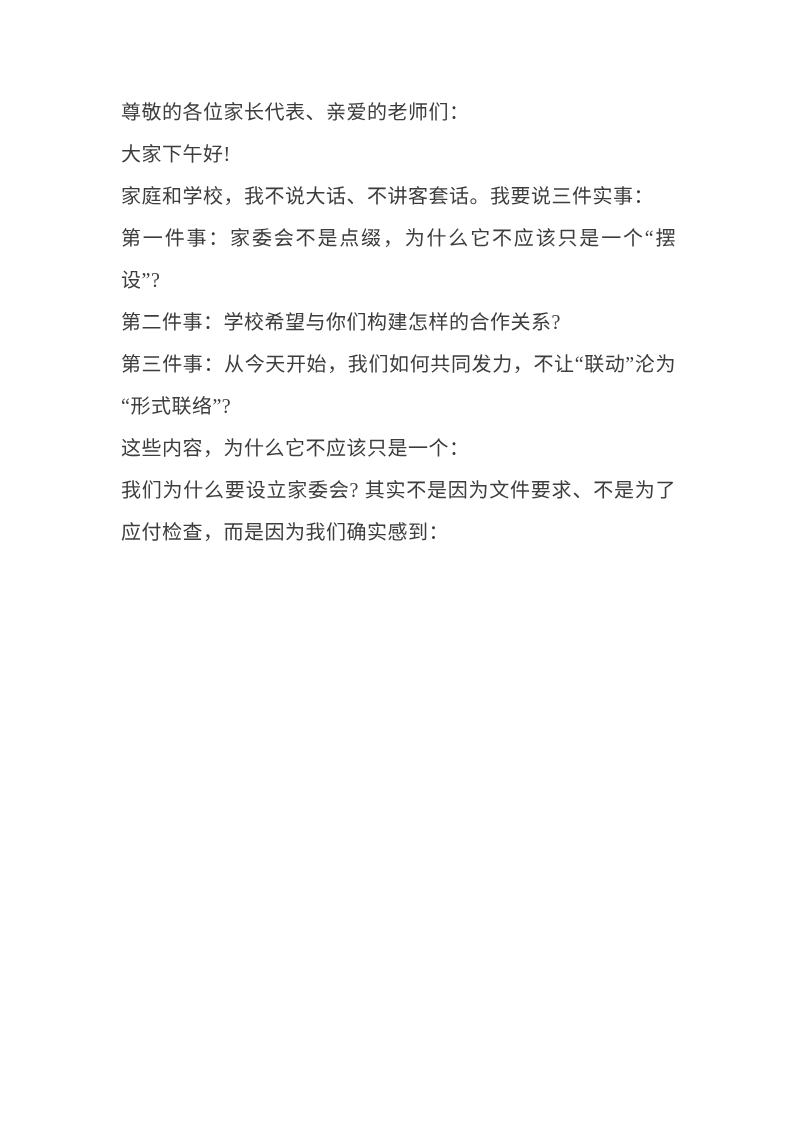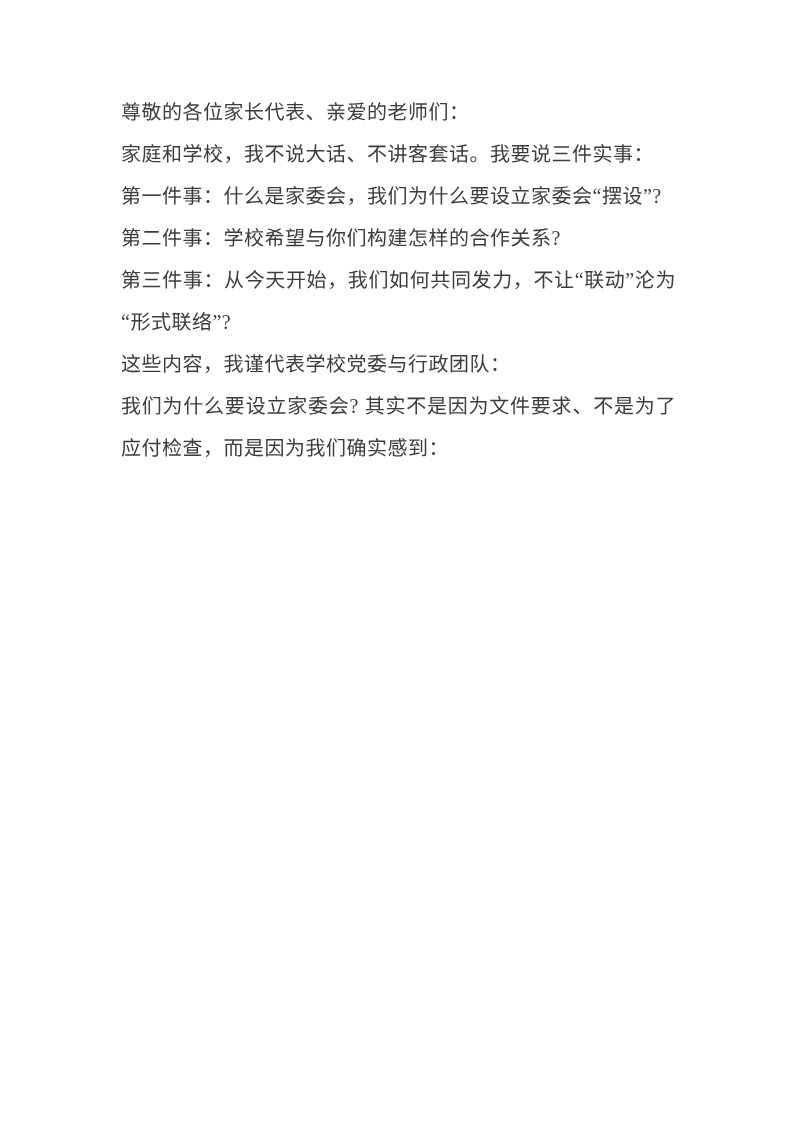--- a/index.html
+++ b/index.html
@@ -30,19 +30,20 @@
     text-align: justify;
     text-justify: inter-ideograph;
     font-weight: 400;
   }
 </style>
 </head>
 <body>
 
 <div class="page">
   <p class="para">尊敬的各位家长代表、亲爱的老师们：</p>
+  <p class="para">大家下午好!</p>
   <p class="para">家庭和学校，我不说大话、不讲客套话。我要说三件实事：</p>
-  <p class="para">第一件事：什么是家委会，我们为什么要设立家委会“摆设”?</p>
+  <p class="para">第一件事：家委会不是点缀，为什么它不应该只是一个“摆设”?</p>
   <p class="para">第二件事：学校希望与你们构建怎样的合作关系?</p>
   <p class="para">第三件事：从今天开始，我们如何共同发力，不让“联动”沦为“形式联络”?</p>
-  <p class="para">这些内容，我谨代表学校党委与行政团队：</p>
+  <p class="para">这些内容，为什么它不应该只是一个：</p>
   <p class="para">我们为什么要设立家委会? 其实不是因为文件要求、不是为了应付检查，而是因为我们确实感到：</p>
 </div>
 
 </body></html>

